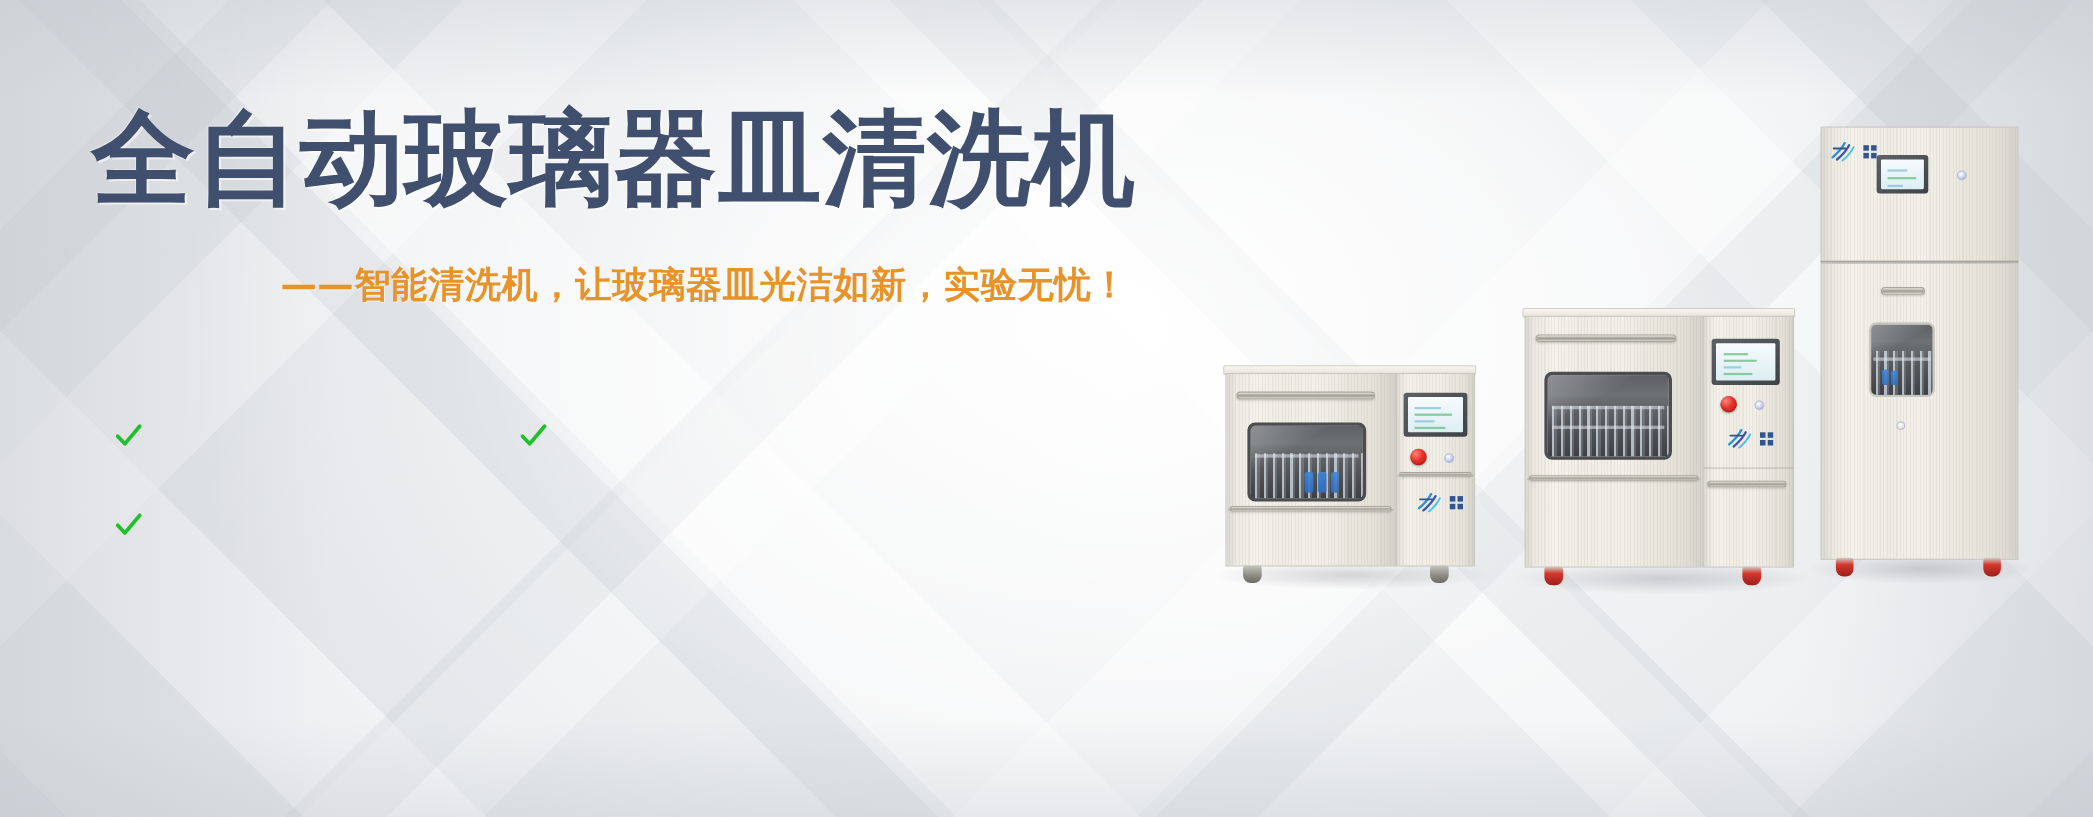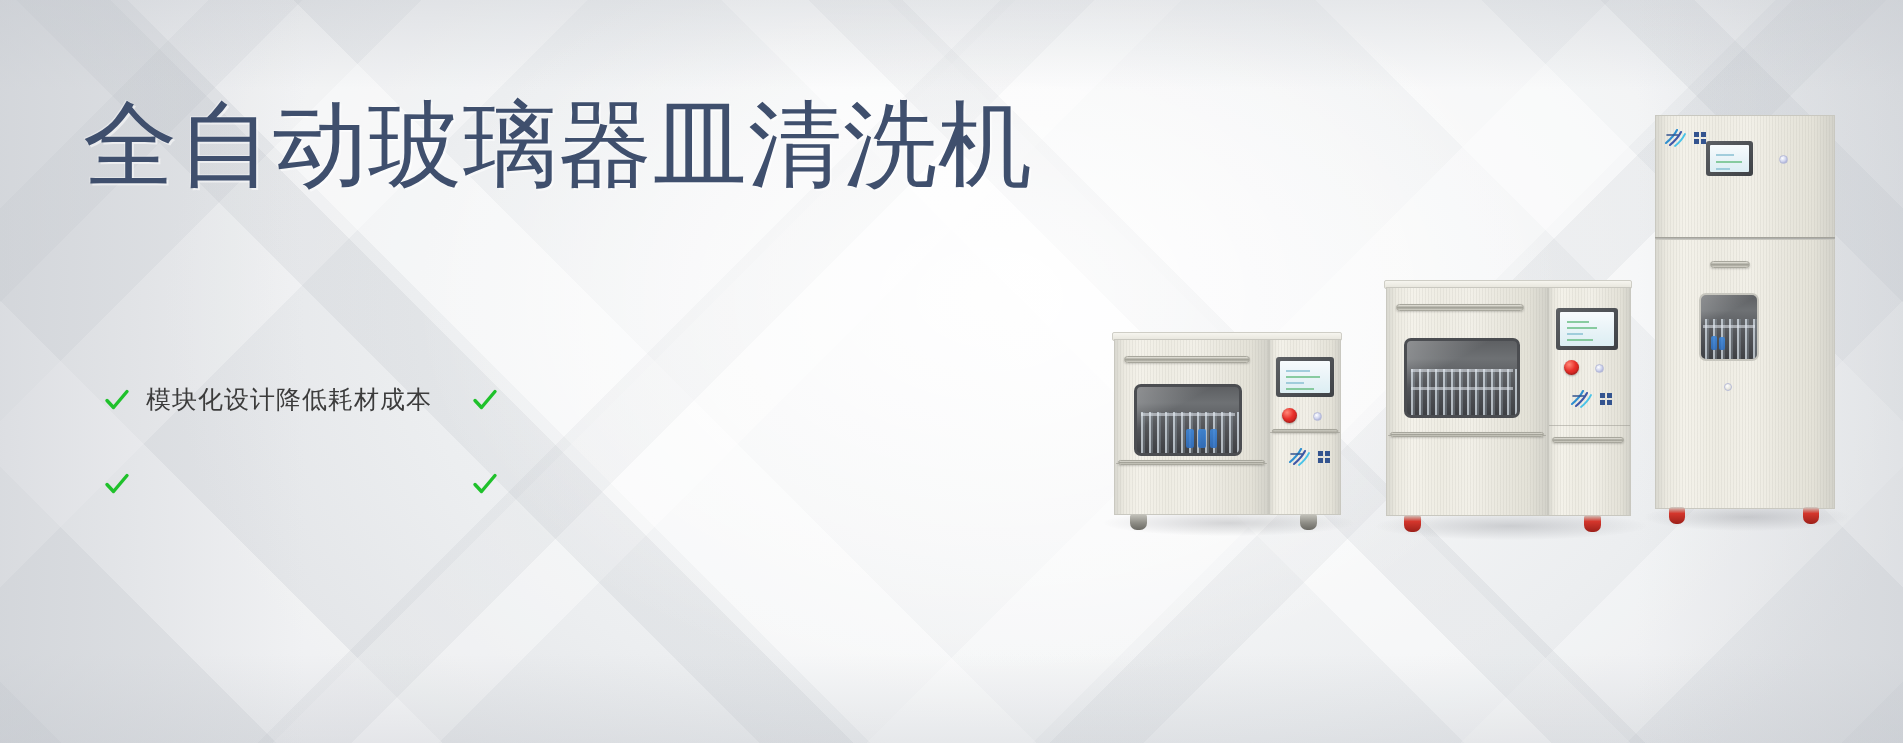--- a/index.html
+++ b/index.html
@@ -71,21 +71,21 @@
       linear-gradient(to bottom,rgba(196,200,206,.34) 0%, rgba(196,200,206,0) 12%),
       linear-gradient(to top,   rgba(196,200,206,.34) 0%, rgba(196,200,206,0) 12%);
   }
 
   
   .copy{ position:absolute; left:0; top:0; width:1100px; height:743px; }
 
   .headline{
     position:absolute; left:83px; top:96px;
     font-family:"DejaVu Sans","Liberation Sans",sans-serif;
-    font-size:94px; font-weight:400; letter-spacing:1px;
+    font-size:94px; font-weight:700; letter-spacing:1px;
     color:#3f4f6d; line-height:1.05;
     white-space:nowrap;
     text-shadow:2px 2px 0 rgba(255,255,255,.55), -1px -1px 0 rgba(255,255,255,.35);
   }
 
   .subline{
     position:absolute; left:255px; top:237px;
     font-family:"DejaVu Sans","Liberation Sans",sans-serif;
     font-size:33px; font-weight:700; letter-spacing:.5px;
     color:#e8922a; white-space:nowrap;
@@ -210,29 +210,24 @@
 
   <div class="bg-bands"></div>
   <div class="bg-bands2"></div>
   <div class="bg-glow"></div>
   <div class="bg-vignette"></div>
 
   <div class="copy">
 
     <div class="headline">全自动玻璃器皿清洗机</div>
 
+    <div class="subline">——智能清洗机，让玻璃器皿光洁如新，实验无忧！</div>
 
     <div class="bullets">
 
-      <div class="bullet">
-        <svg class="check" viewBox="0 0 26 26">
-          <path d="M3 13.5 L9.5 20.5 L23 4.5" fill="none" stroke="#1fc12b" stroke-width="3.4" stroke-linecap="round" stroke-linejoin="round"></path>
-        </svg>
-        <span class="bullet-text">模块化设计降低耗材成本</span>
-      </div>
 
       <div class="bullet">
         <svg class="check" viewBox="0 0 26 26">
           <path d="M3 13.5 L9.5 20.5 L23 4.5" fill="none" stroke="#1fc12b" stroke-width="3.4" stroke-linecap="round" stroke-linejoin="round"></path>
         </svg>
       </div>
 
       <div class="bullet">
         <svg class="check" viewBox="0 0 26 26">
           <path d="M3 13.5 L9.5 20.5 L23 4.5" fill="none" stroke="#1fc12b" stroke-width="3.4" stroke-linecap="round" stroke-linejoin="round"></path>

